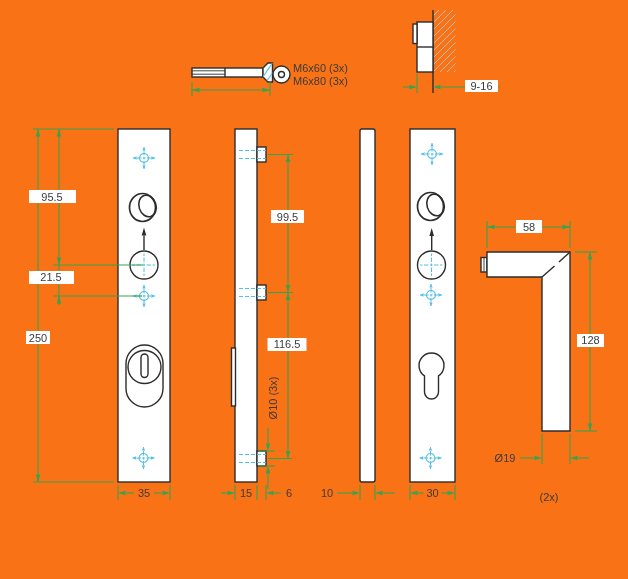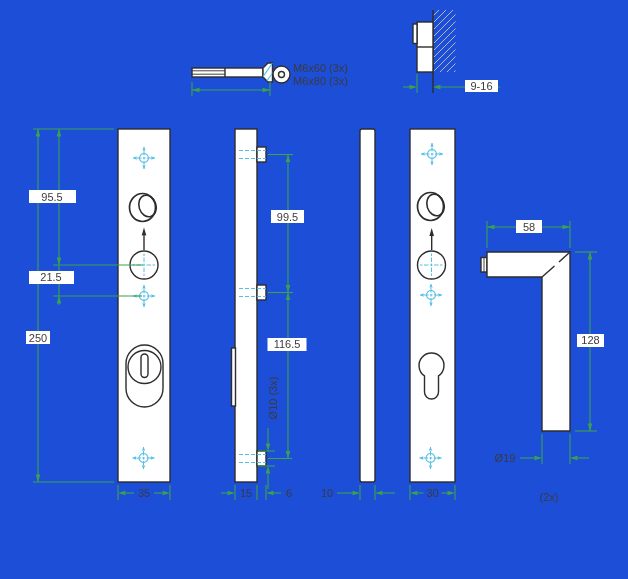--- a/index.html
+++ b/index.html
@@ -1,16 +1,16 @@
 <!DOCTYPE html>
 <html><head>
 <meta charset="utf-8">
 <style>
   html,body{margin:0;padding:0;background:#fff}
-  .stage{position:relative;width:628px;height:579px;background:#1d4ed8;overflow:hidden}
+  .stage{position:relative;width:628px;height:579px;background:#f97316;overflow:hidden}
   .stage svg{position:absolute;left:0;top:0}
   .bk{fill:none;stroke:#2d2d2d;stroke-width:1.4}
   .bkt{fill:none;stroke:#2d2d2d;stroke-width:0.9}
   .bkf{fill:#ffffff;stroke:#2d2d2d;stroke-width:1.4}
   .bkw{fill:#ffffff;stroke:#2d2d2d;stroke-width:1.7}
   .bk2{fill:none;stroke:#2d2d2d;stroke-width:1.6}
   .bkfill{fill:#2d2d2d;stroke:none}
   .gn{fill:none;stroke:#3aa24e;stroke-width:1.1}
   .gf{fill:#3aa24e;stroke:none}
   .cy{fill:none;stroke:#55c0e6;stroke-width:1.1}

